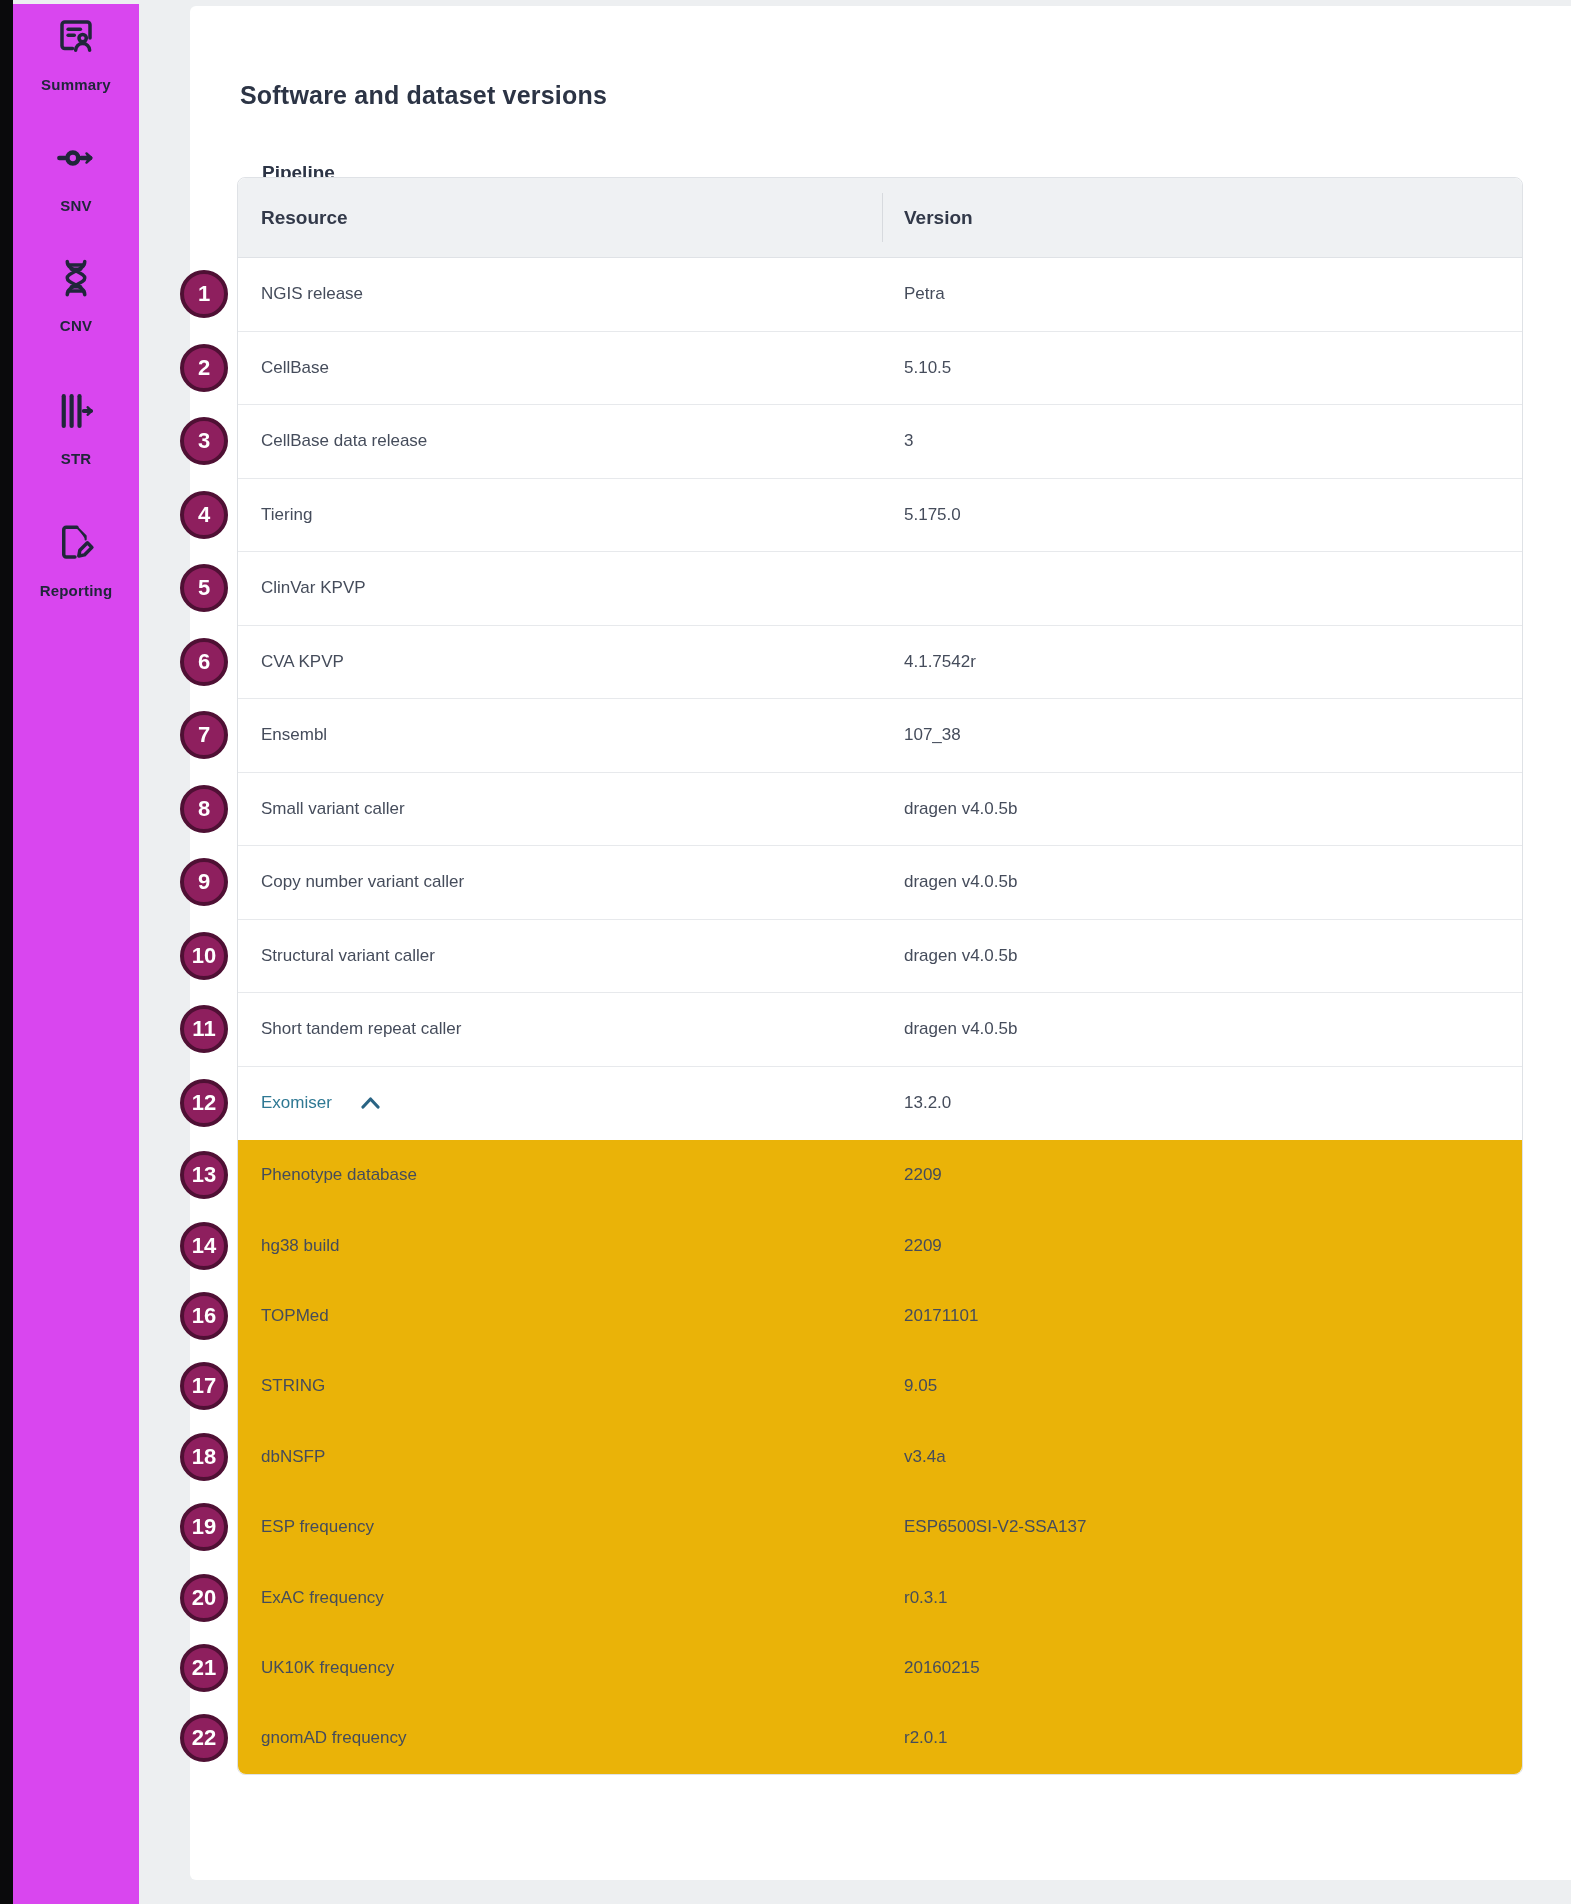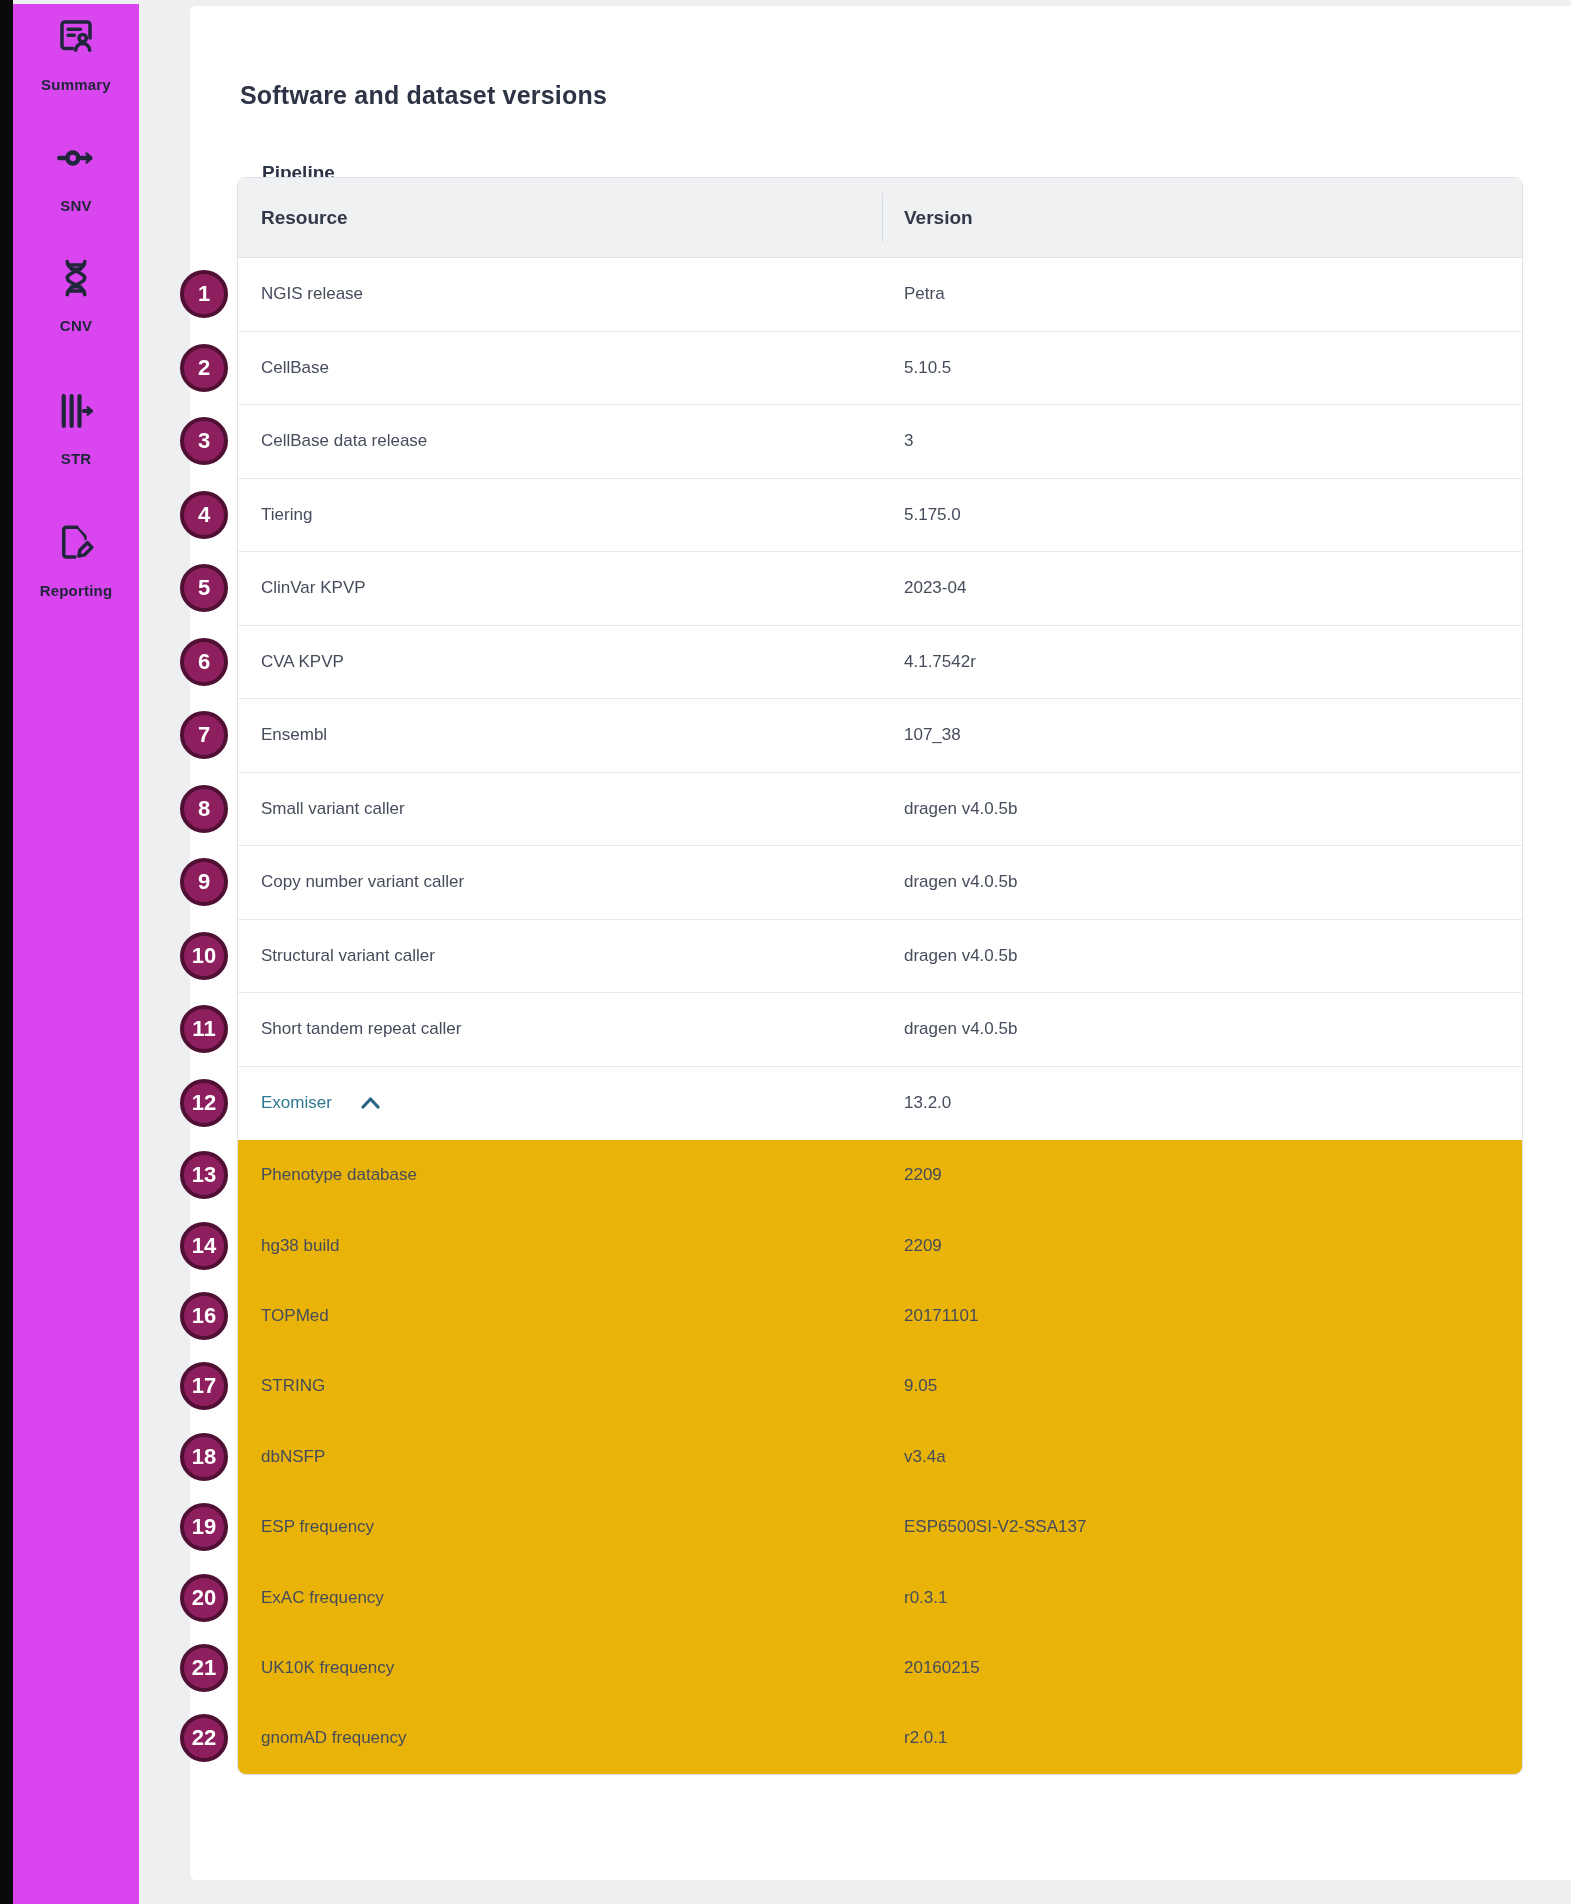--- a/index.html
+++ b/index.html
@@ -154,21 +154,20 @@
               <div class="cell version">3</div>
             </div>
             <div class="row main">
               <div class="badge">4</div>
               <div class="cell resource">Tiering</div>
               <div class="cell version">5.175.0</div>
             </div>
             <div class="row main">
               <div class="badge">5</div>
               <div class="cell resource">ClinVar KPVP</div>
-              <div class="cell version">2023-04</div>
             </div>
             <div class="row main">
               <div class="badge">6</div>
               <div class="cell resource">CVA KPVP</div>
               <div class="cell version">4.1.7542r</div>
             </div>
             <div class="row main">
               <div class="badge">7</div>
               <div class="cell resource">Ensembl</div>
               <div class="cell version">107_38</div>

